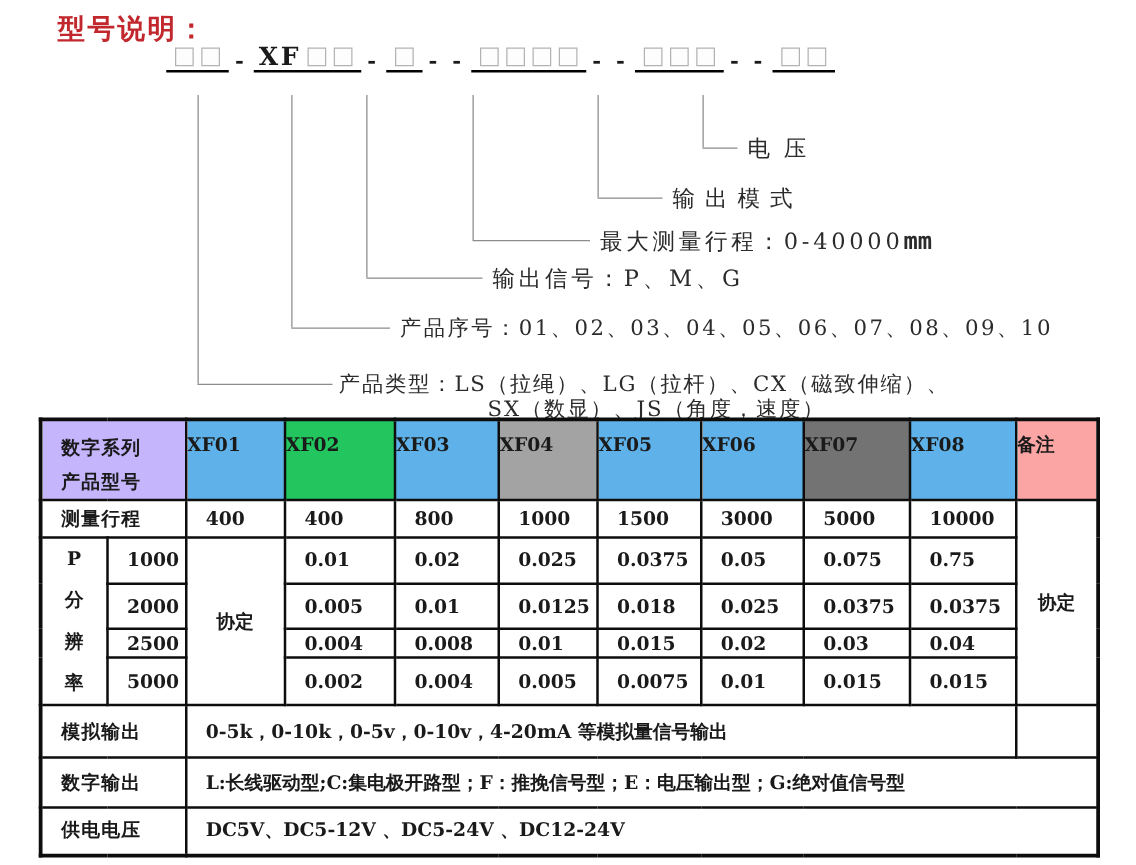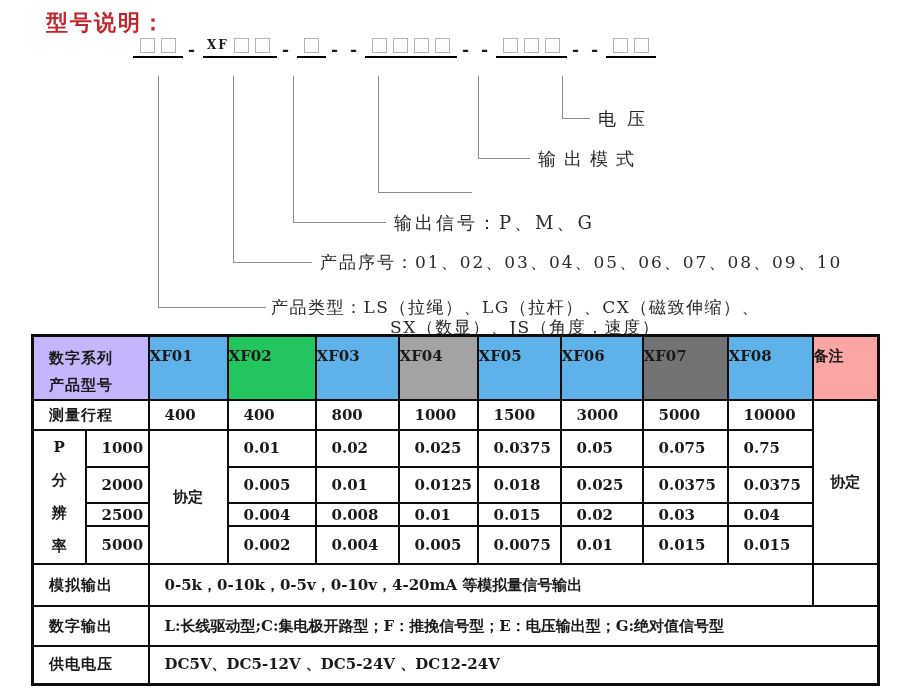--- a/index.html
+++ b/index.html
@@ -7,21 +7,21 @@
         font-family:"DejaVu Serif","Liberation Serif",serif;color:#1a1a1a;}
 
   
   #title{position:absolute;left:46px;top:8px;font-family:"DejaVu Sans","Liberation Sans",sans-serif;
          font-weight:700;font-size:22px;letter-spacing:2px;}
 
   
   #model-code{position:absolute;left:133px;top:38px;display:flex;align-items:flex-end;}
   .mgroup{display:flex;align-items:flex-end;border-bottom:2px solid #000;padding:0 4px 3px 4px;}
   .mbox{display:inline-block;width:13px;height:13px;border:1px solid #b3b3b3;background:#fdfdfd;margin:0 3px;}
-  .mprefix{font-weight:700;font-size:12px;letter-spacing:2px;line-height:15px;margin-right:2px;}
+  .mprefix{font-weight:700;font-size:20px;letter-spacing:2px;line-height:15px;margin-right:2px;}
   .msep{font-weight:700;font-size:17px;line-height:8px;margin:0 5px 5px 5px;letter-spacing:3px;white-space:pre;}
 
   
   .vline{position:absolute;width:1px;background:#8c8c8c;}
   .hline{position:absolute;height:1px;background:#8c8c8c;}
   .clabel{position:absolute;font-size:18px;color:#2b2b2b;white-space:nowrap;}
   #lbl-voltage{letter-spacing:11px;}
   #lbl-output-mode{letter-spacing:8px;}
   #lbl-max-travel{letter-spacing:3px;}
   #lbl-output-signal{letter-spacing:3px;}
@@ -92,20 +92,21 @@
   <div class="hline" style="left:378px;top:192px;width:94px;"></div>
   <div class="vline" style="left:293px;top:76px;height:146px;"></div>
   <div class="hline" style="left:293px;top:222px;width:93px;"></div>
   <div class="vline" style="left:233px;top:76px;height:186px;"></div>
   <div class="hline" style="left:233px;top:262px;width:79px;"></div>
   <div class="vline" style="left:158px;top:76px;height:231px;"></div>
   <div class="hline" style="left:158px;top:307px;width:108px;"></div>
 
   <div class="clabel" id="lbl-voltage" style="left:598px;top:107px;">电压</div>
   <div class="clabel" id="lbl-output-mode" style="left:538px;top:147px;">输出模式</div>
+  <div class="clabel" id="lbl-max-travel" style="left:480px;top:181px;"><span>最大测量行程：0-40000</span><span class="unit-mono">mm</span></div>
   <div class="clabel" id="lbl-output-signal" style="left:394px;top:211px;">输出信号：P、M、G</div>
   <div class="clabel" id="lbl-product-serial" style="left:320px;top:251px;">产品序号：01、02、03、04、05、06、07、08、09、10</div>
   <div class="clabel" id="lbl-product-type1" style="left:271px;top:296px;">产品类型：LS（拉绳）、LG（拉杆）、CX（磁致伸缩）、</div>
   <div class="clabel" id="lbl-product-type2" style="left:390px;top:316px;">SX（数显）、JS（角度，速度）</div>
 
   <table id="spec-table">
     <colgroup>
       <col style="width:53px">
         <col style="width:63px">
         <col style="width:79px">

